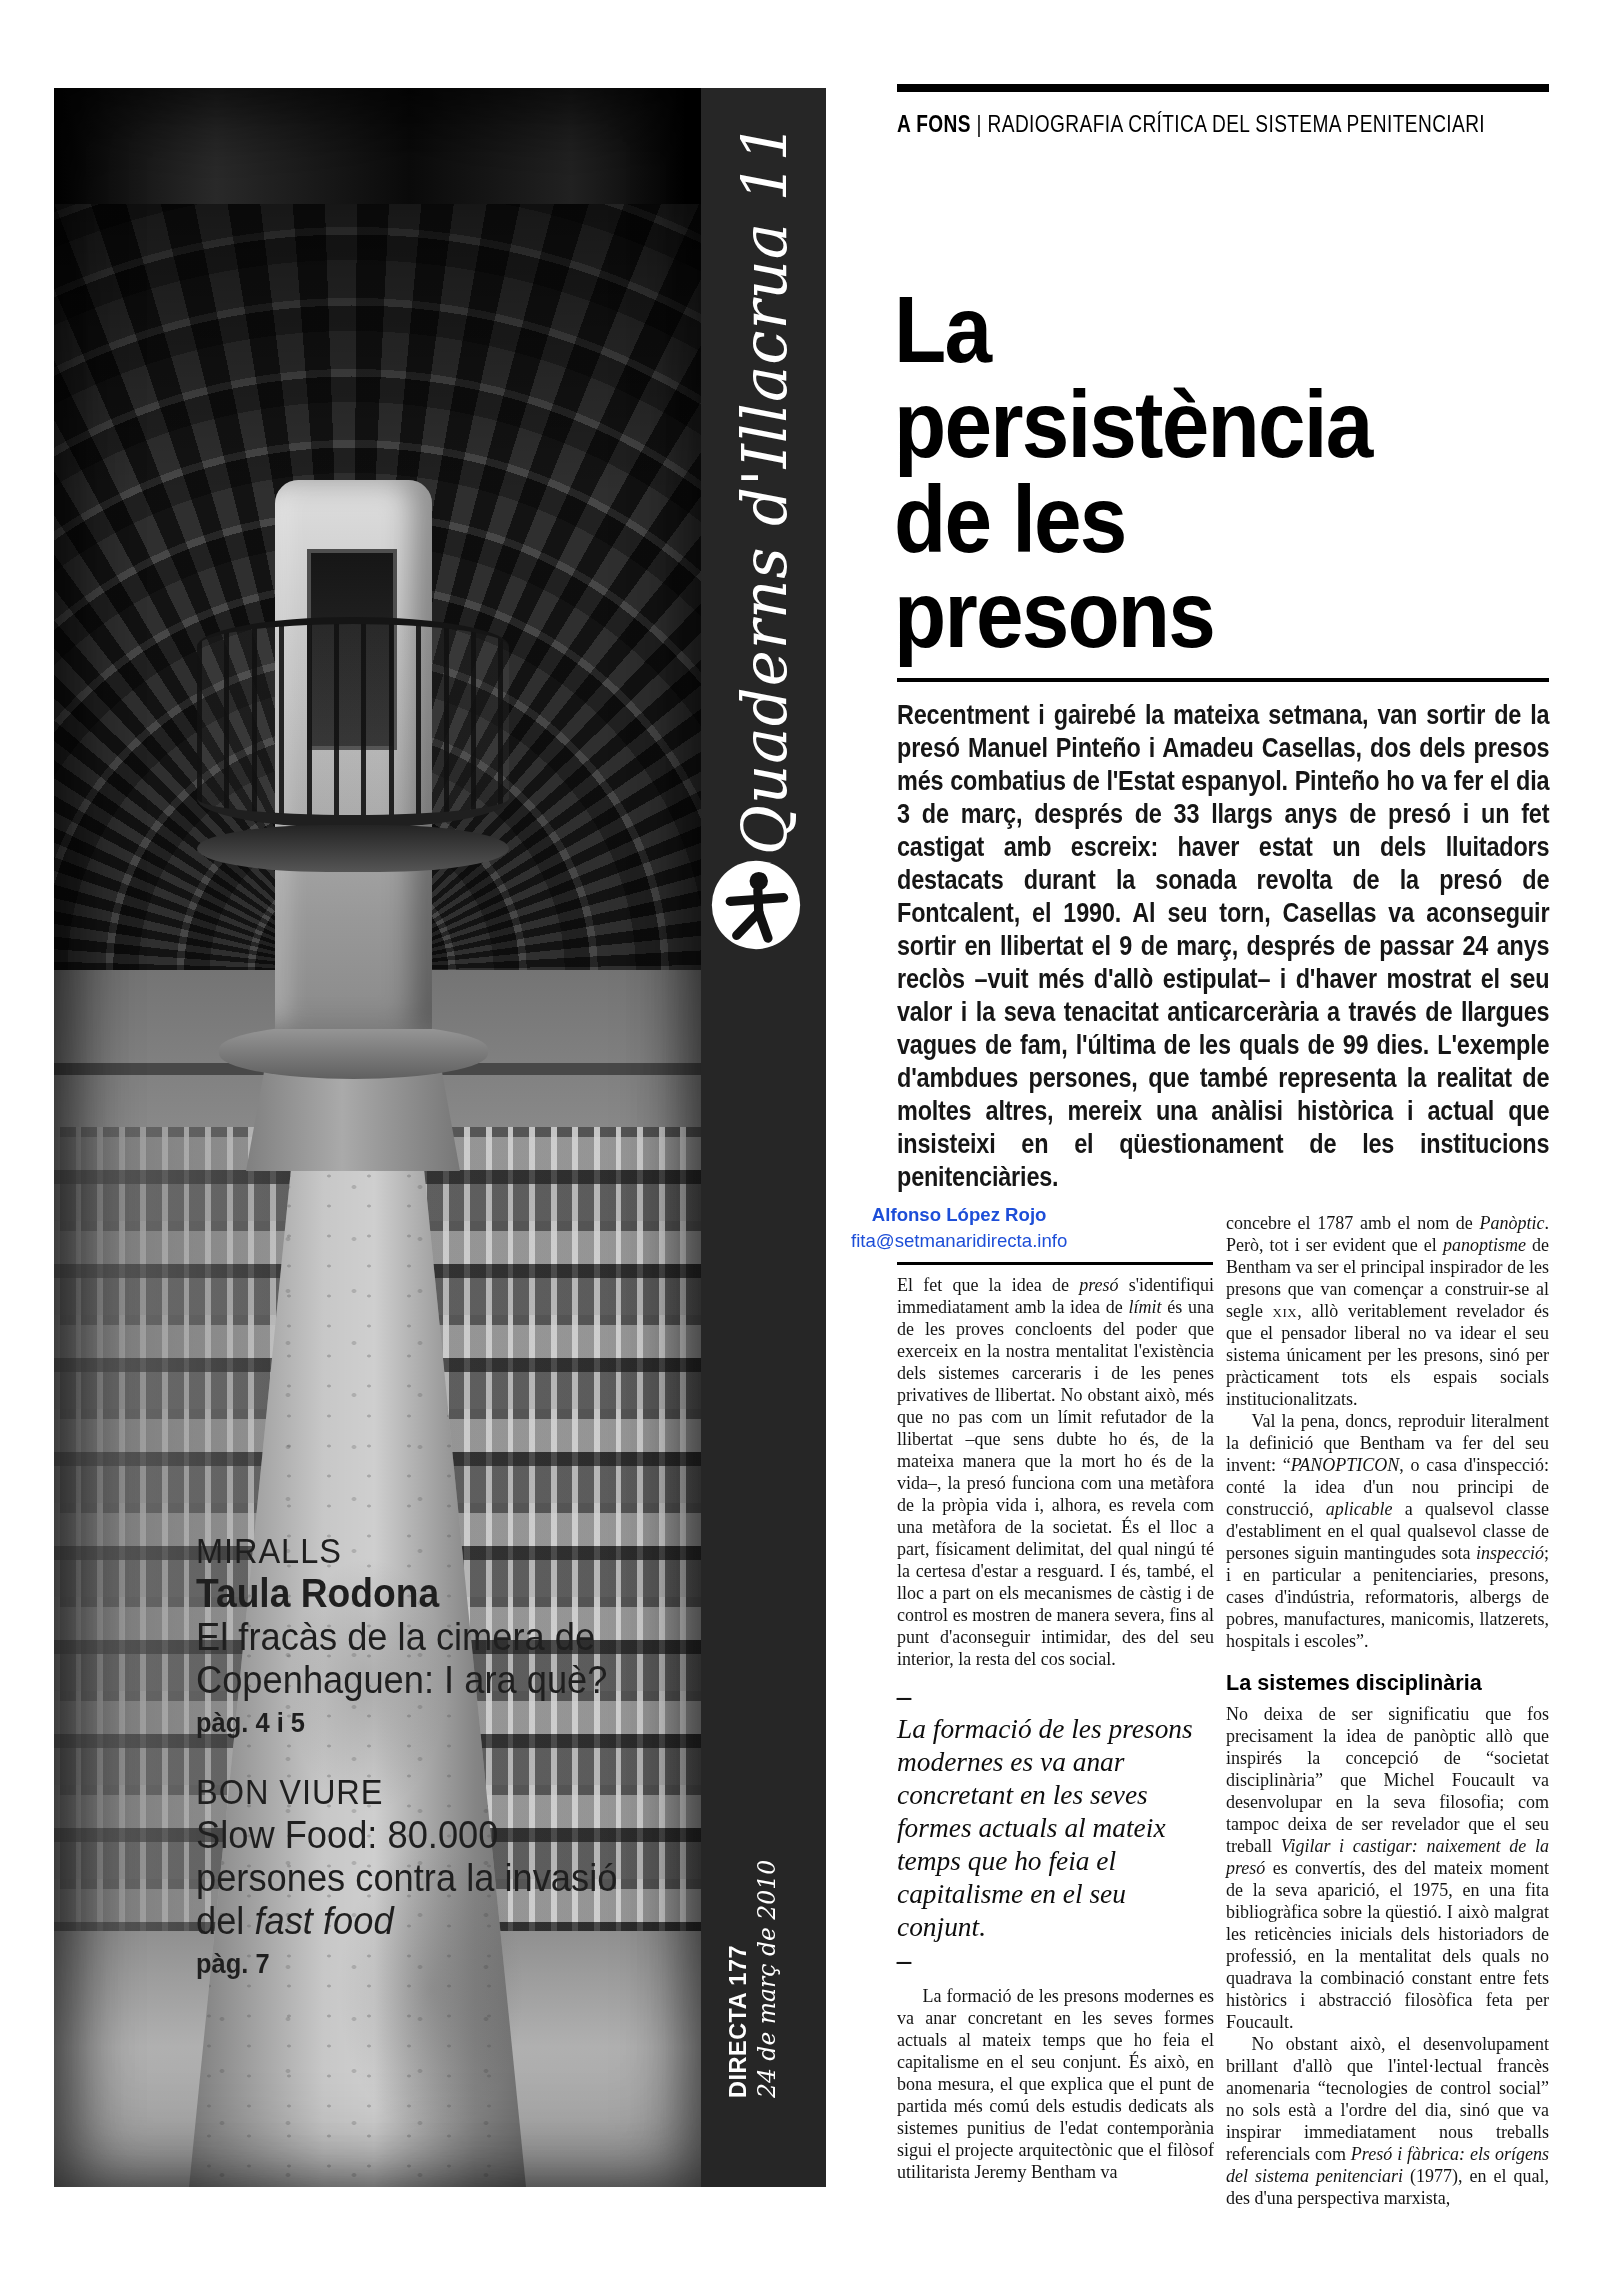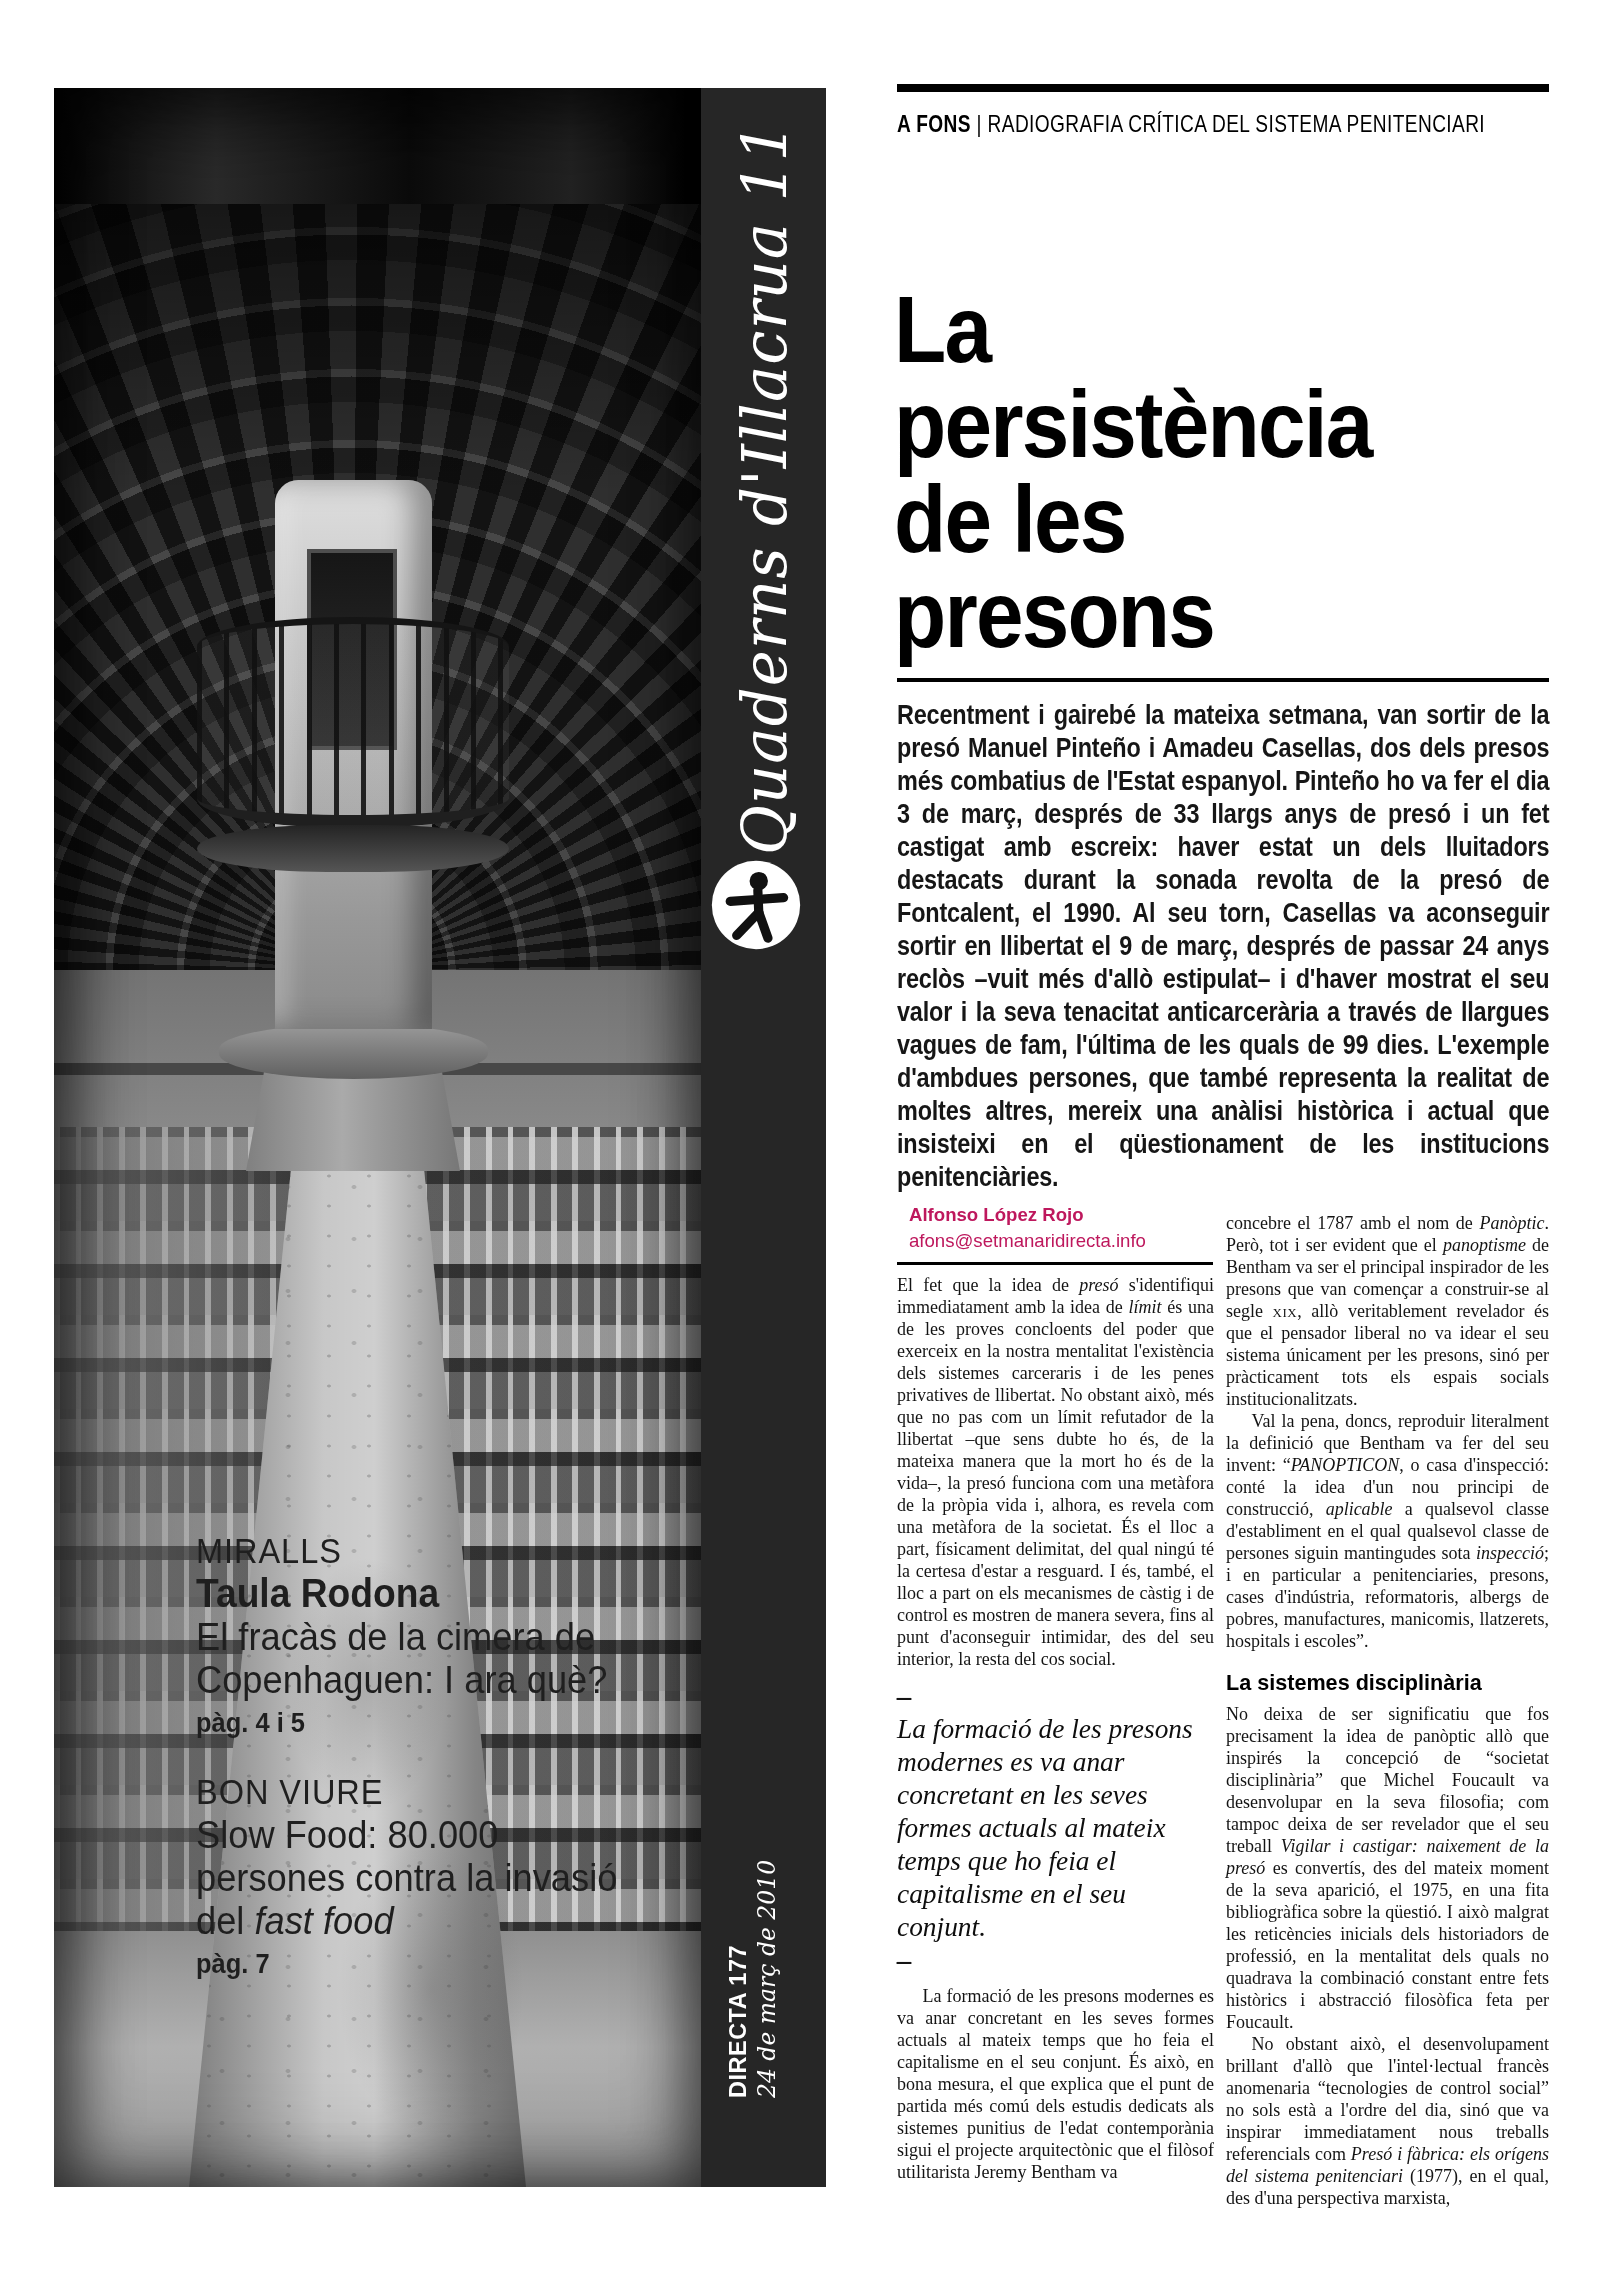--- a/index.html
+++ b/index.html
@@ -84,21 +84,21 @@
     transform:scaleX(.78); transform-origin:0 0; letter-spacing:0.5px; }
   .kicker .k-bold { font-weight:700; }
   .headline { position:absolute; left:894px; top:282px; color:#000; font-weight:700;
     font-size:95px; line-height:95px; letter-spacing:-2px; white-space:nowrap;
     transform:scaleX(.9); transform-origin:0 0; }
   .rule-lede { position:absolute; left:897px; top:678px; width:652px; height:3.9px; background:#000; }
   .lede { position:absolute; left:897px; top:698px; width:763px;
     transform:scaleX(.855); transform-origin:0 0;
     font:700 27.4px/33px "Liberation Sans", sans-serif; letter-spacing:-0.2px;
     color:#161616; text-align:justify; }
-  .byline { position:absolute; left:909px; top:1202px; color:#be185d; }
+  .byline { position:absolute; left:851px; top:1202px; color:#1d4ed8;text-align:center; }
   .byline .b-author { font:700 18.6px/25.5px "Liberation Sans", sans-serif; }
   .byline .b-email  { font:400 18.6px/25.5px "Liberation Sans", sans-serif; }
   .rule-byline { position:absolute; left:897px; top:1262px; width:316px; height:2.9px; background:#000; }
 
   .col { position:absolute; font-family:"Liberation Serif", serif; font-size:18px; line-height:22px; color:#141414; }
   .col-left  { left:897px;  top:1274px; width:317px; }
   .col-right { left:1226px; top:1212px; width:323px; }
   .col p { text-align:justify; }
   .indent { text-indent:25.5px; }
   .sc { font-variant:small-caps; letter-spacing:0.5px; }
@@ -175,21 +175,21 @@
     <div>persistència</div>
     <div>de les</div>
     <div>presons</div>
   </h1>
 
   <div class="rule-lede"></div>
   <p class="lede">Recentment i gairebé la mateixa setmana, van sortir de la presó Manuel Pinteño i Amadeu Casellas, dos dels presos més combatius de l'Estat espanyol. Pinteño ho va fer el dia 3 de març, després de 33 llargs anys de presó i un fet castigat amb escreix: haver estat un dels lluitadors destacats durant la sonada revolta de la presó de Fontcalent, el 1990. Al seu torn, Casellas va aconseguir sortir en llibertat el 9 de març, després de passar 24 anys reclòs –vuit més d'allò estipulat– i d'haver mostrat el seu valor i la seva tenacitat anticarcerària a través de llargues vagues de fam, l'última de les quals de 99 dies. L'exemple d'ambdues persones, que també representa la realitat de moltes altres, mereix una anàlisi històrica i actual que insisteixi en el qüestionament de les institucions penitenciàries.</p>
 
   <div class="byline">
     <div class="b-author">Alfonso López Rojo</div>
-    <div class="b-email">afons@setmanaridirecta.info</div>
+    <div class="b-email">fita@setmanaridirecta.info</div>
   </div>
   <div class="rule-byline"></div>
 
   <div class="col col-left">
     <p>El fet que la idea de <i>presó</i> s'identifiqui immediatament amb la idea de <i>límit</i> és una de les proves concloents del poder que exerceix en la nostra mentalitat l'existència dels sistemes carceraris i de les penes privatives de llibertat. No obstant això, més que no pas com un límit refutador de la llibertat –que sens dubte ho és, de la mateixa manera que la mort ho és de la vida–, la presó funciona com una metàfora de la pròpia vida i, alhora, es revela com una metàfora de la societat. És el lloc a part, físicament delimitat, del qual ningú té la certesa d'estar a resguard. I és, també, el lloc a part on els mecanismes de càstig i de control es mostren de manera severa, fins al punt d'aconseguir intimidar, des del seu interior, la resta del cos social.</p>
     <div class="pullquote">
       <div class="pq-dash">–</div>
       <div class="pq-text">La formació de les presons modernes es va anar concretant en les seves formes actuals al mateix temps que ho feia el capitalisme en el seu conjunt.</div>
       <div class="pq-dash">–</div>
     </div>

